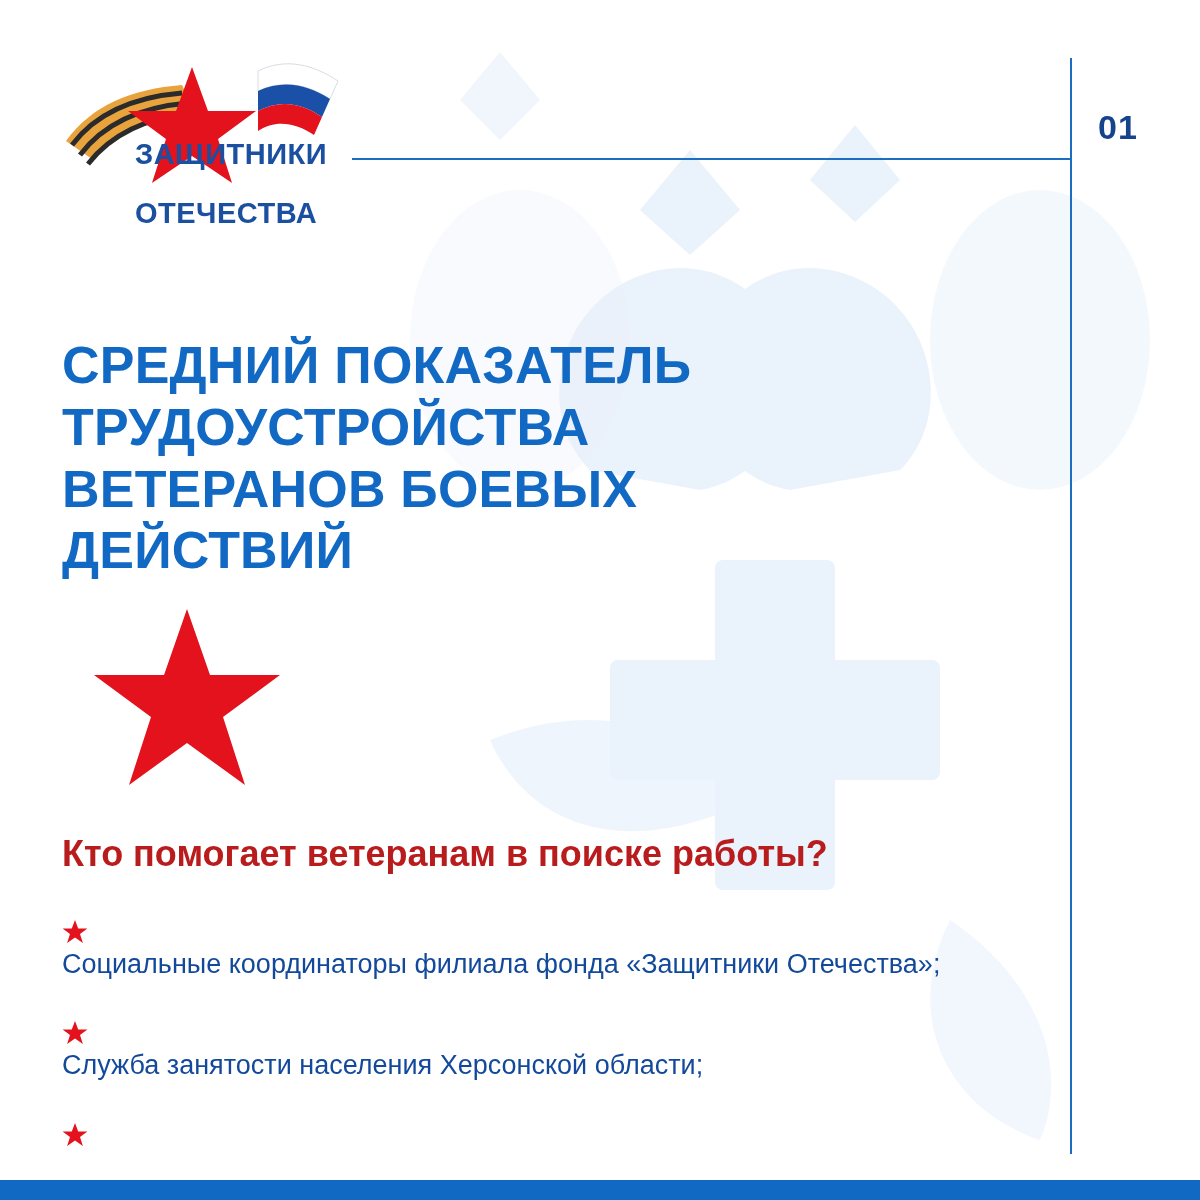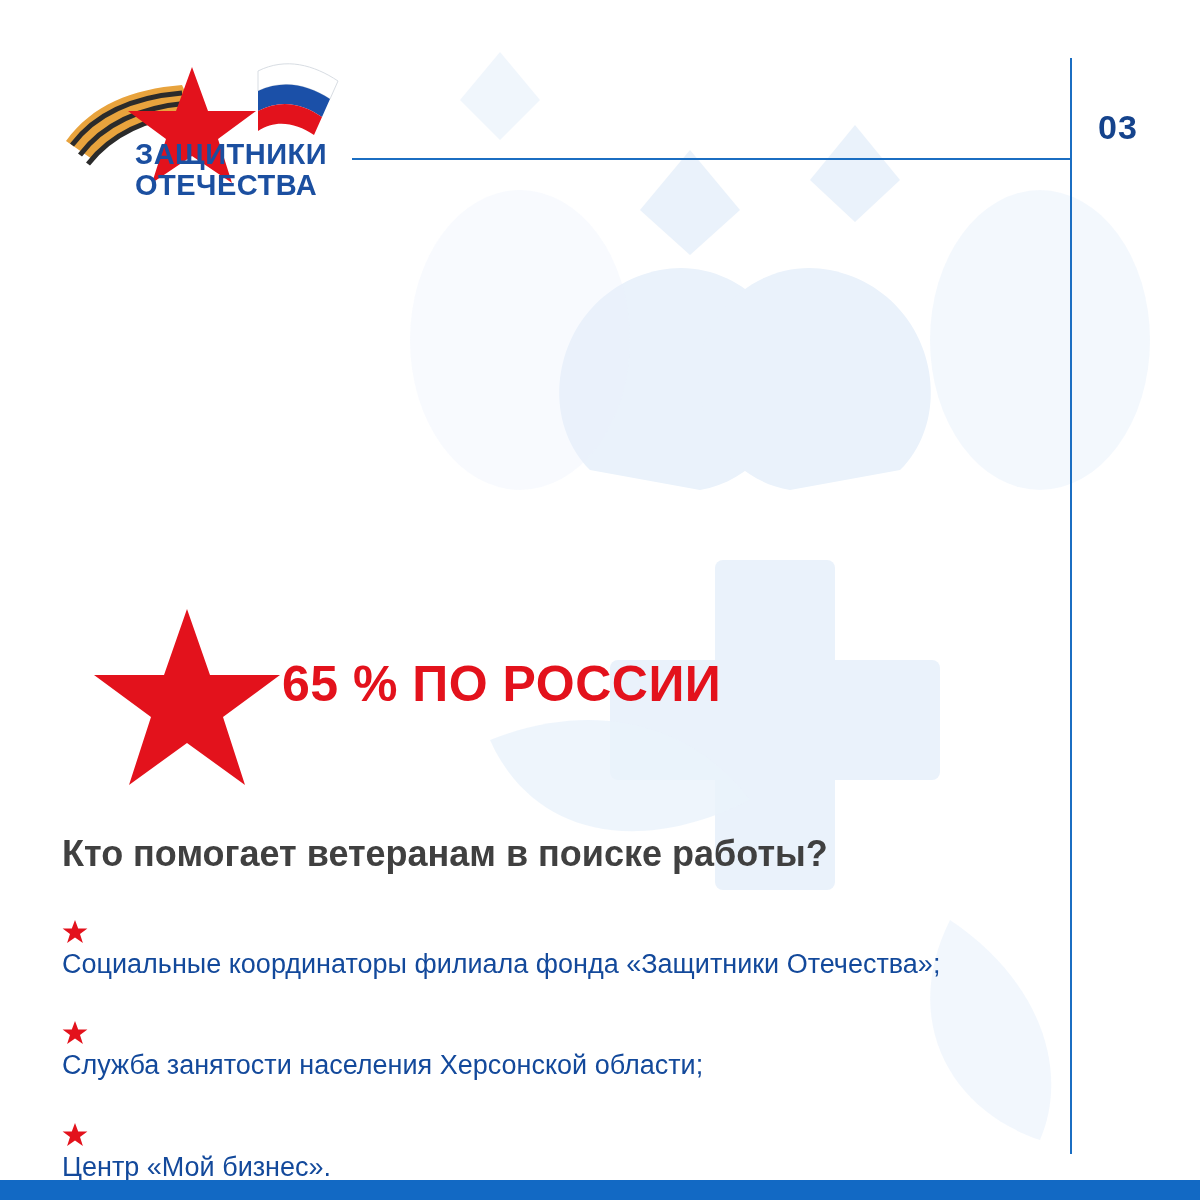--- a/index.html
+++ b/index.html
@@ -47,21 +47,21 @@
   .logo-text {
     position: absolute;
     left: 135px;
     top: 139px;
     color: #1b4fa0;
     font-weight: bold;
     font-size: 29px;
     line-height: 1.08;
     letter-spacing: 0.5px;
   }
-  .logo-text .l2 { display: block; }
+  .logo-text .l2 { display: block; margin-top: 28px; }
 
   .header-rule {
     position: absolute;
     left: 352px;
     top: 158px;
     width: 718px;
     height: 2px;
     background: #1b6ec2;
   }
   .header-vrule {
@@ -118,21 +118,21 @@
     font-weight: bold;
     font-size: 50px;
     letter-spacing: 0.5px;
     white-space: nowrap;
   }
 
   .question {
     position: absolute;
     left: 62px;
     top: 833px;
-    color: #404040;
+    color: #b91c1c;
     font-weight: bold;
     font-size: 36px;
   }
 
   .bullets {
     position: absolute;
     left: 62px;
     top: 912px;
     width: 960px;
   }
@@ -208,29 +208,29 @@
       </g>
     </svg>
 
     <div class="logo-text">
       <span>ЗАЩИТНИКИ</span>
       <span class="l2">ОТЕЧЕСТВА</span>
     </div>
 
     <div class="header-rule"></div>
     <div class="header-vrule"></div>
-    <div class="page-num">03</div>
+    <div class="page-num">01</div>
   </div>
 
+  <h1 class="title">СРЕДНИЙ ПОКАЗАТЕЛЬ ТРУДОУСТРОЙСТВА ВЕТЕРАНОВ БОЕВЫХ ДЕЙСТВИЙ</h1>
 
   <div class="stat-block">
     <svg class="stat-star" viewBox="0 0 190 185" aria-hidden="true">
       <path d="M95 4 L118 70 L188 70 L131 112 L153 180 L95 138 L37 180 L59 112 L2 70 L72 70 Z" fill="#e3121c"></path>
     </svg>
-    <div class="stat-text">65 % ПО РОССИИ</div>
   </div>
 
   <div class="question">Кто помогает ветеранам в поиске работы?</div>
 
   <div class="bullets">
 
     <div class="bullet">
       <svg class="bullet-star" viewBox="0 0 26 26" aria-hidden="true">
         <path d="M13 1 L16.2 9.6 L25.4 9.6 L18 15 L20.9 24 L13 18.4 L5.1 24 L8 15 L0.6 9.6 L9.8 9.6 Z" fill="#e3121c"></path>
       </svg>
@@ -241,19 +241,18 @@
       <svg class="bullet-star" viewBox="0 0 26 26" aria-hidden="true">
         <path d="M13 1 L16.2 9.6 L25.4 9.6 L18 15 L20.9 24 L13 18.4 L5.1 24 L8 15 L0.6 9.6 L9.8 9.6 Z" fill="#e3121c"></path>
       </svg>
       <div class="bullet-text">Служба занятости населения Херсонской области;</div>
     </div>
 
     <div class="bullet">
       <svg class="bullet-star" viewBox="0 0 26 26" aria-hidden="true">
         <path d="M13 1 L16.2 9.6 L25.4 9.6 L18 15 L20.9 24 L13 18.4 L5.1 24 L8 15 L0.6 9.6 L9.8 9.6 Z" fill="#e3121c"></path>
       </svg>
-      <div class="bullet-text">Центр «Мой бизнес».</div>
     </div>
 
   </div>
 
   <div class="footer-bar"></div>
 </div>
 
 </body></html>

